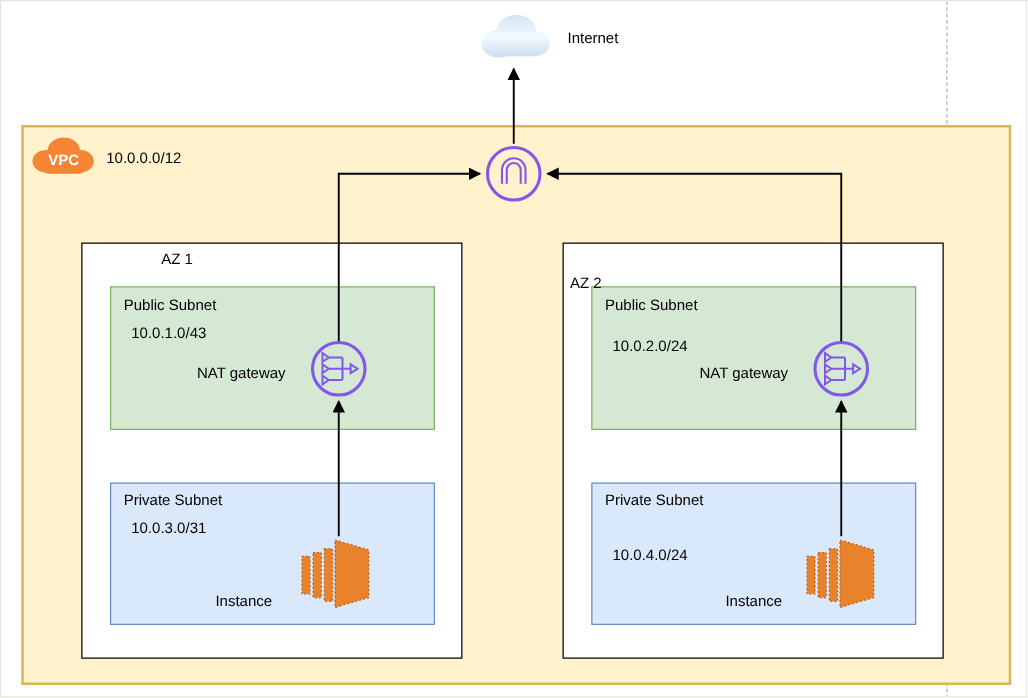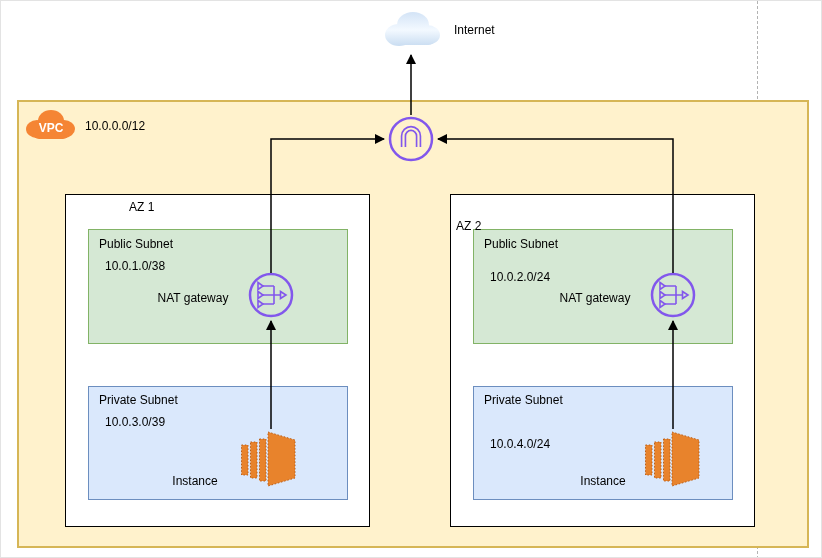--- a/index.html
+++ b/index.html
@@ -67,37 +67,37 @@
     <circle cx="24" cy="24" r="21" fill="#FFF2CC" stroke="#8257EC" stroke-width="2.5"></circle>
     <path d="M16.5,32 V21 a7.5,7.5 0 0 1 15,0 V32" fill="none" stroke="#8257EC" stroke-width="5.5"></path>
     <path d="M16.5,32 V21 a7.5,7.5 0 0 1 15,0 V32" fill="none" stroke="#FFF2CC" stroke-width="2.2"></path>
   </svg>
 
   <div id="az1" class="az-box"></div>
   <div class="lbl txt" style="left:80px;top:199px;margin-left:48px;">AZ 1</div>
 
   <div class="subnet public" style="left:87px;"></div>
   <div class="lbl txt" style="left:98px;top:236px;">Public Subnet</div>
-  <div class="lbl txt" style="left:104px;top:258px;">10.0.1.0/38</div>
+  <div class="lbl txt" style="left:104px;top:258px;">10.0.1.0/43</div>
 
   <svg class="icon" style="left:246px;top:270px;" width="48" height="48" viewBox="0 0 48 48">
     <circle cx="24" cy="24" r="21" fill="#D5E8D4" stroke="#8257EC" stroke-width="2.5"></circle>
     <g fill="none" stroke="#8257EC" stroke-width="1.6">
       <path d="M11,11.5 L16,15 L11,18.5 Z"></path>
       <path d="M11,20.5 L16,24 L11,27.5 Z"></path>
       <path d="M11,29.5 L16,33 L11,36.5 Z"></path>
       <path d="M16,15 H27 M16,24 H27 M16,33 H27 M27,15 V33 M27,24 H33.5"></path>
       <path d="M33.5,20.5 L39,24 L33.5,27.5 Z"></path>
     </g>
   </svg>
   <div class="lbl txt right" style="left:142px;top:290px;width:100px;">NAT gateway</div>
 
   <div class="subnet private" style="left:87px;"></div>
   <div class="lbl txt" style="left:98px;top:392px;">Private Subnet</div>
-  <div class="lbl txt" style="left:104px;top:414px;">10.0.3.0/39</div>
+  <div class="lbl txt" style="left:104px;top:414px;">10.0.3.0/31</div>
 
   <svg class="icon" style="left:240px;top:428px;" width="60" height="60" viewBox="0 0 60 60">
     <g fill="#E8832C" stroke="#BC5F17" stroke-width="1" stroke-dasharray="1.5 1.8">
       <rect x="0.5" y="16" width="6.5" height="30"></rect>
       <rect x="9.5" y="13" width="6.5" height="36"></rect>
       <rect x="18.5" y="10" width="6.5" height="42"></rect>
       <polygon points="27,3 54,11 54,49 27,57"></polygon>
     </g>
   </svg>
   <div class="lbl txt right" style="left:150px;top:473px;width:88px;">Instance</div>

